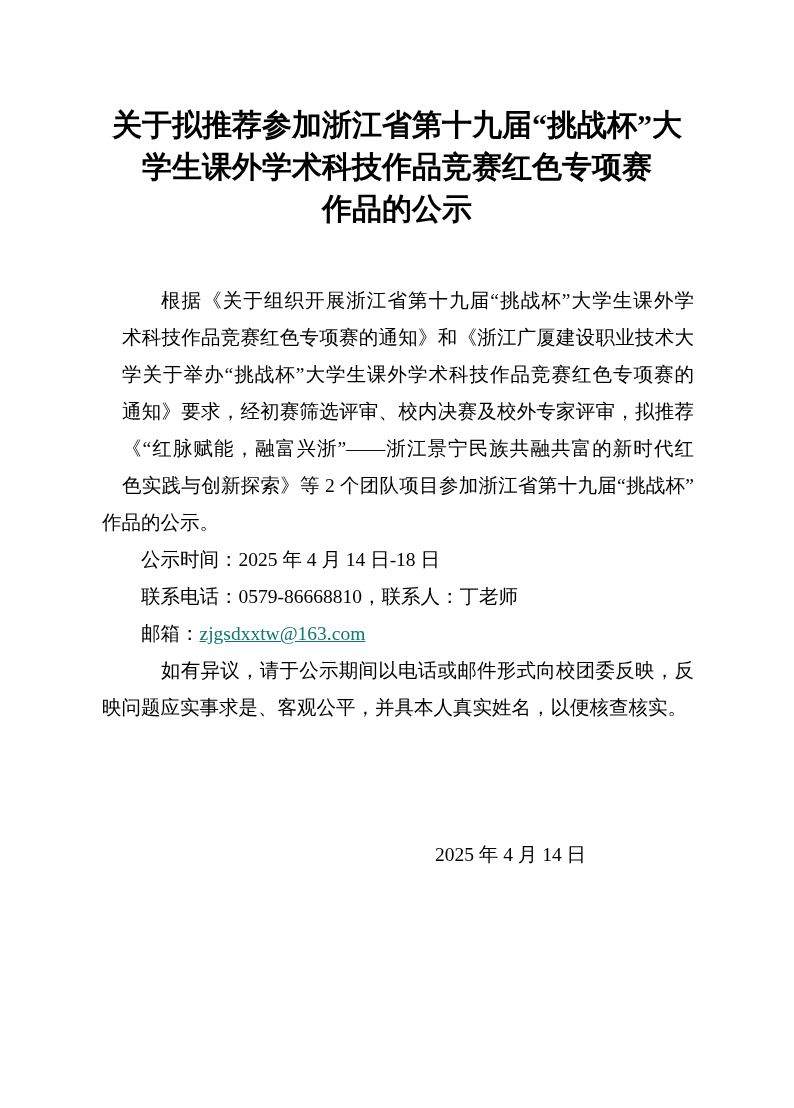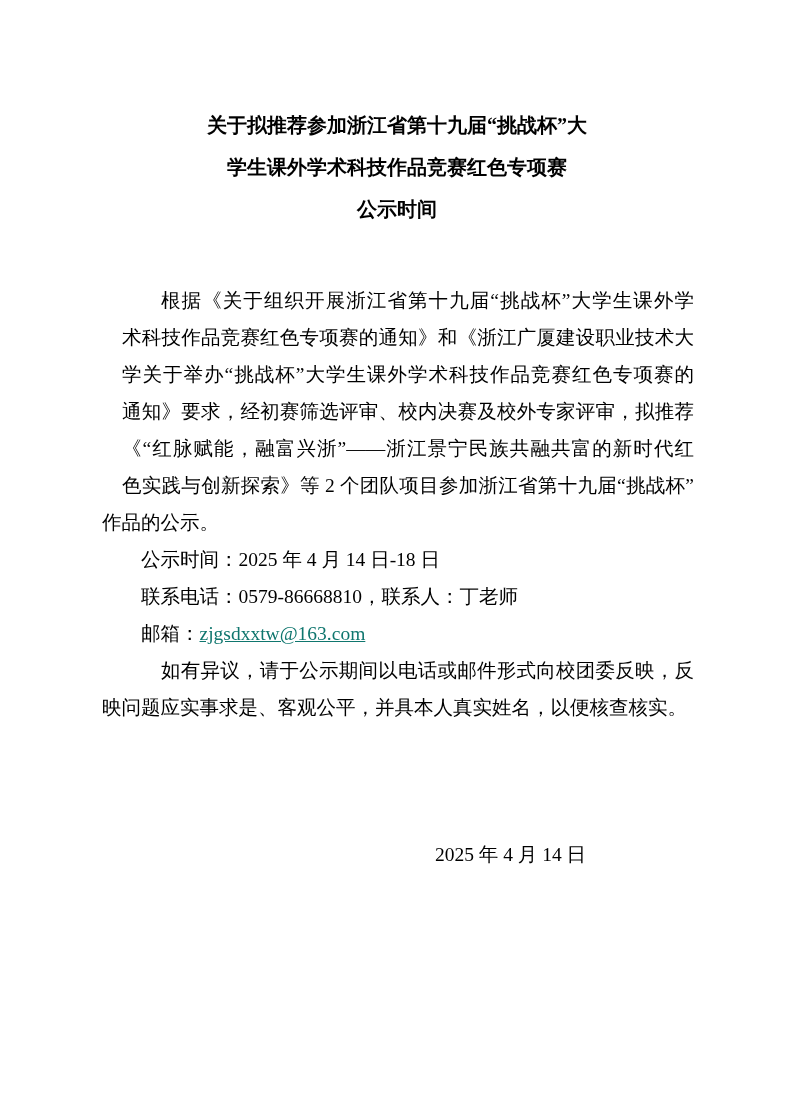--- a/index.html
+++ b/index.html
@@ -15,21 +15,21 @@
     color: #000000;
     font-family: "Liberation Serif", "DejaVu Serif", serif;
     overflow: hidden;
   }
   .doc-title {
     position: absolute;
     top: 104px;
     left: 0;
     width: 794px;
     text-align: center;
-    font-size: 20px;
+    font-size: 30px;
     font-weight: bold;
     line-height: 42px;
   }
   .doc-body {
     position: absolute;
     top: 282px;
     left: 102px;
     width: 592px;
     font-size: 19.5px;
     line-height: 37px;
@@ -68,21 +68,21 @@
   }
 </style>
 </head>
 <body>
 
 <div class="page">
 
   <div class="doc-title">
     <div>关于拟推荐参加浙江省第十九届“挑战杯”大</div>
     <div>学生课外学术科技作品竞赛红色专项赛</div>
-    <div>公示时间</div>
+    <div>作品的公示</div>
   </div>
 
   <div class="doc-body">
     <div class="line jline indent">根据《关于组织开展浙江省第十九届“挑战杯”大学生课外学</div>
     <div class="line jline">术科技作品竞赛红色专项赛的通知》和《浙江广厦建设职业技术大</div>
     <div class="line jline">学关于举办“挑战杯”大学生课外学术科技作品竞赛红色专项赛的</div>
     <div class="line jline">通知》要求，经初赛筛选评审、校内决赛及校外专家评审，拟推荐</div>
     <div class="line jline">《“红脉赋能，融富兴浙”——浙江景宁民族共融共富的新时代红</div>
     <div class="line jline">色实践与创新探索》等 2 个团队项目参加浙江省第十九届“挑战杯”</div>
     <div class="line">作品的公示。</div>

